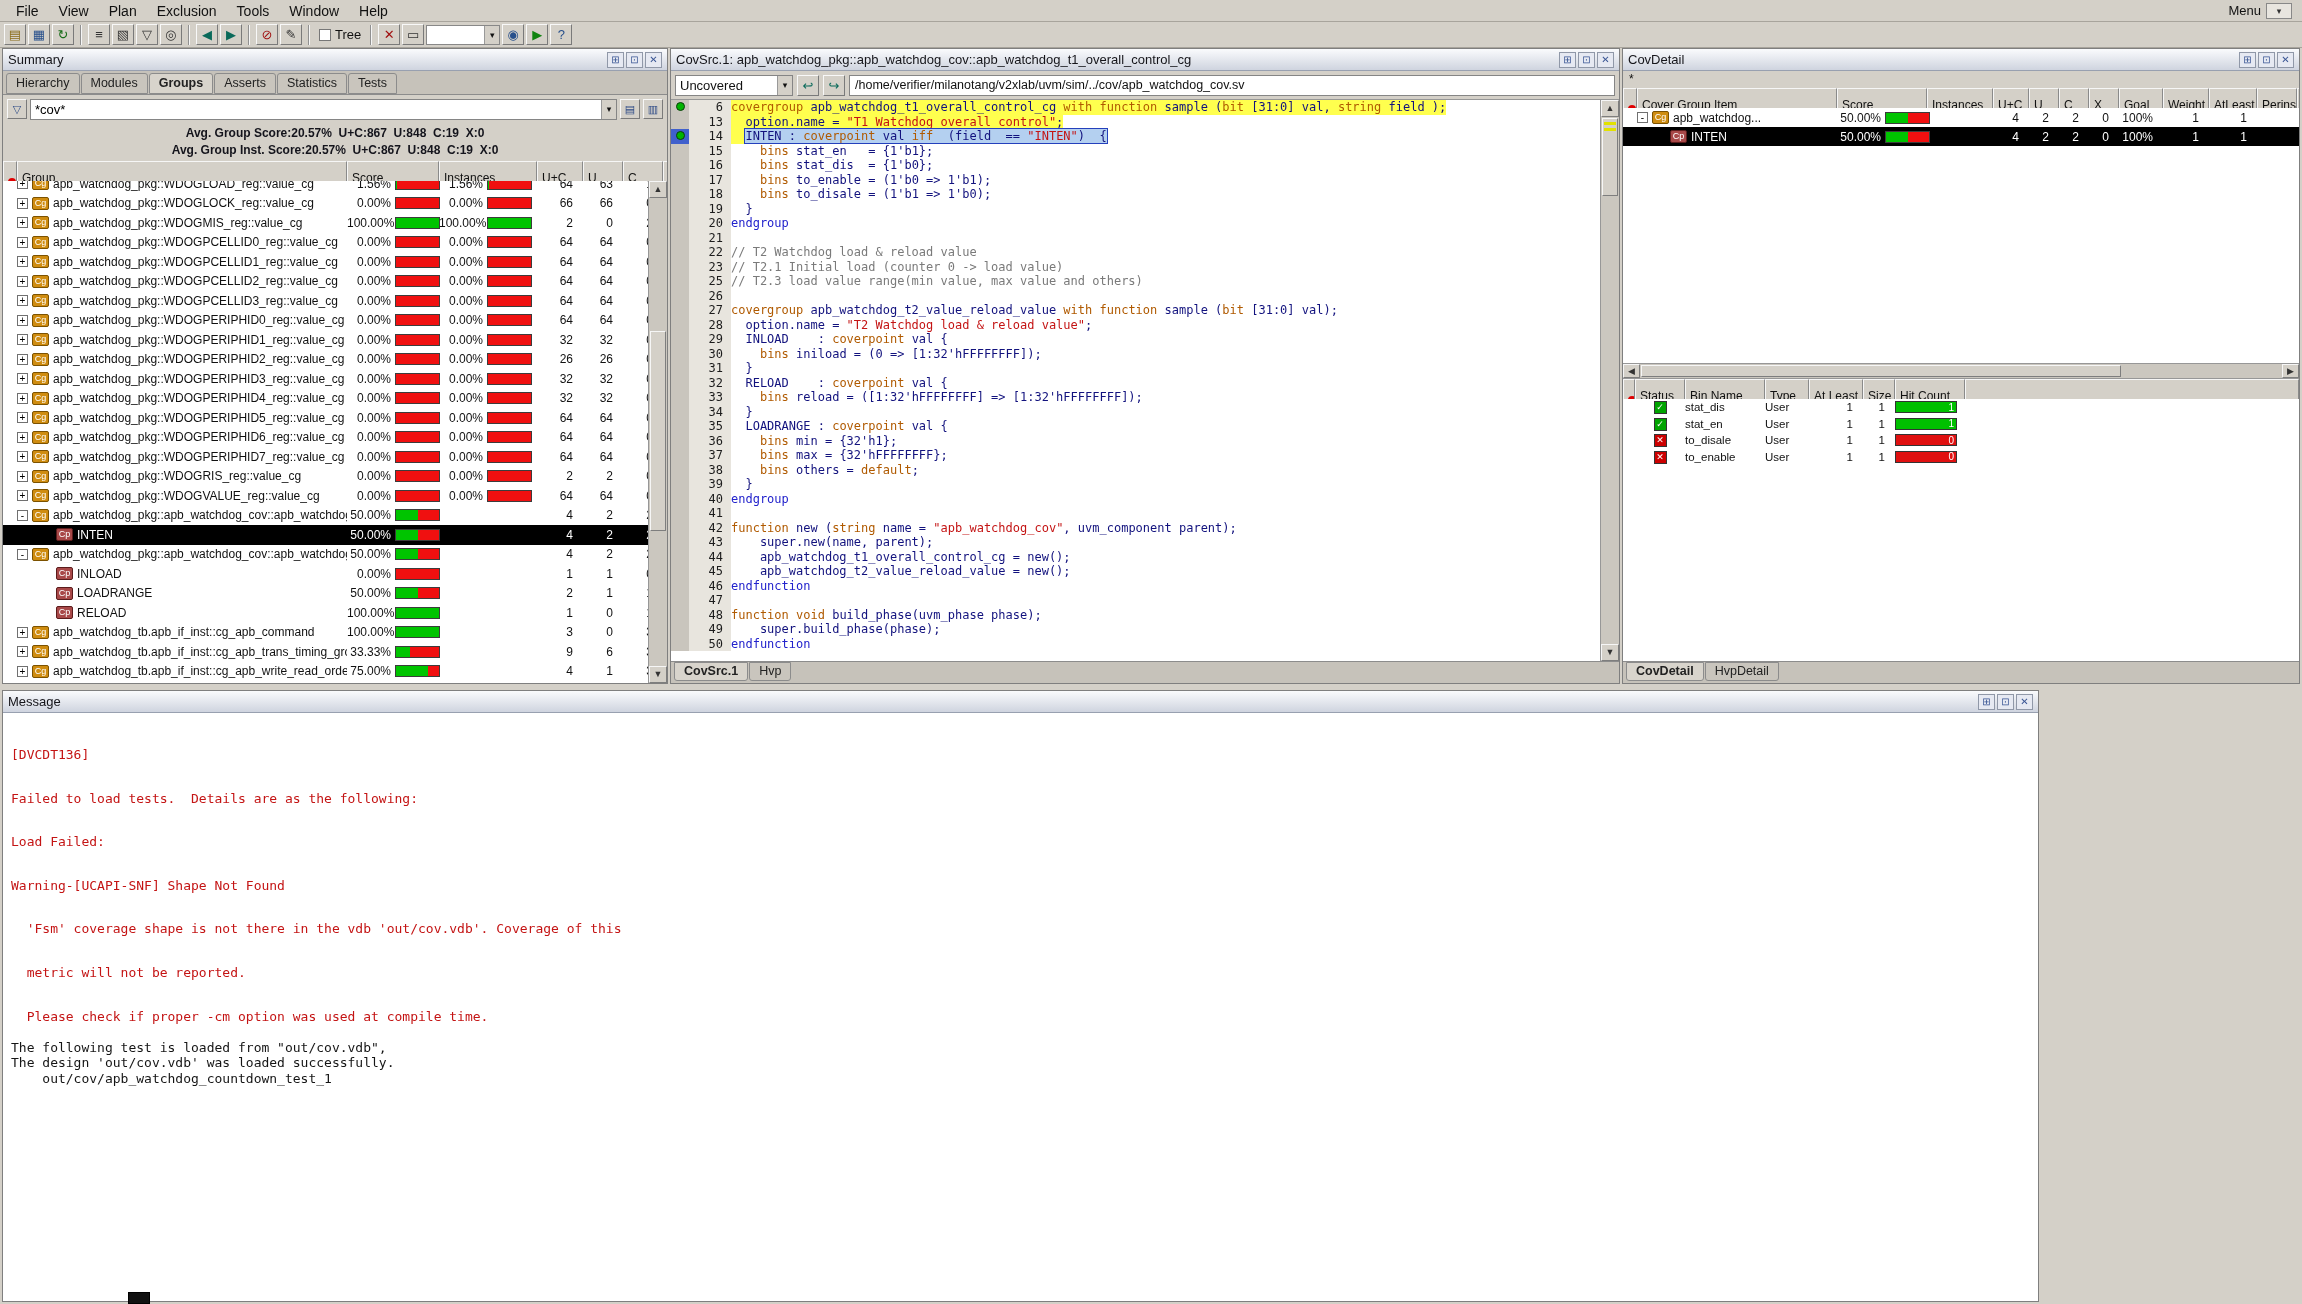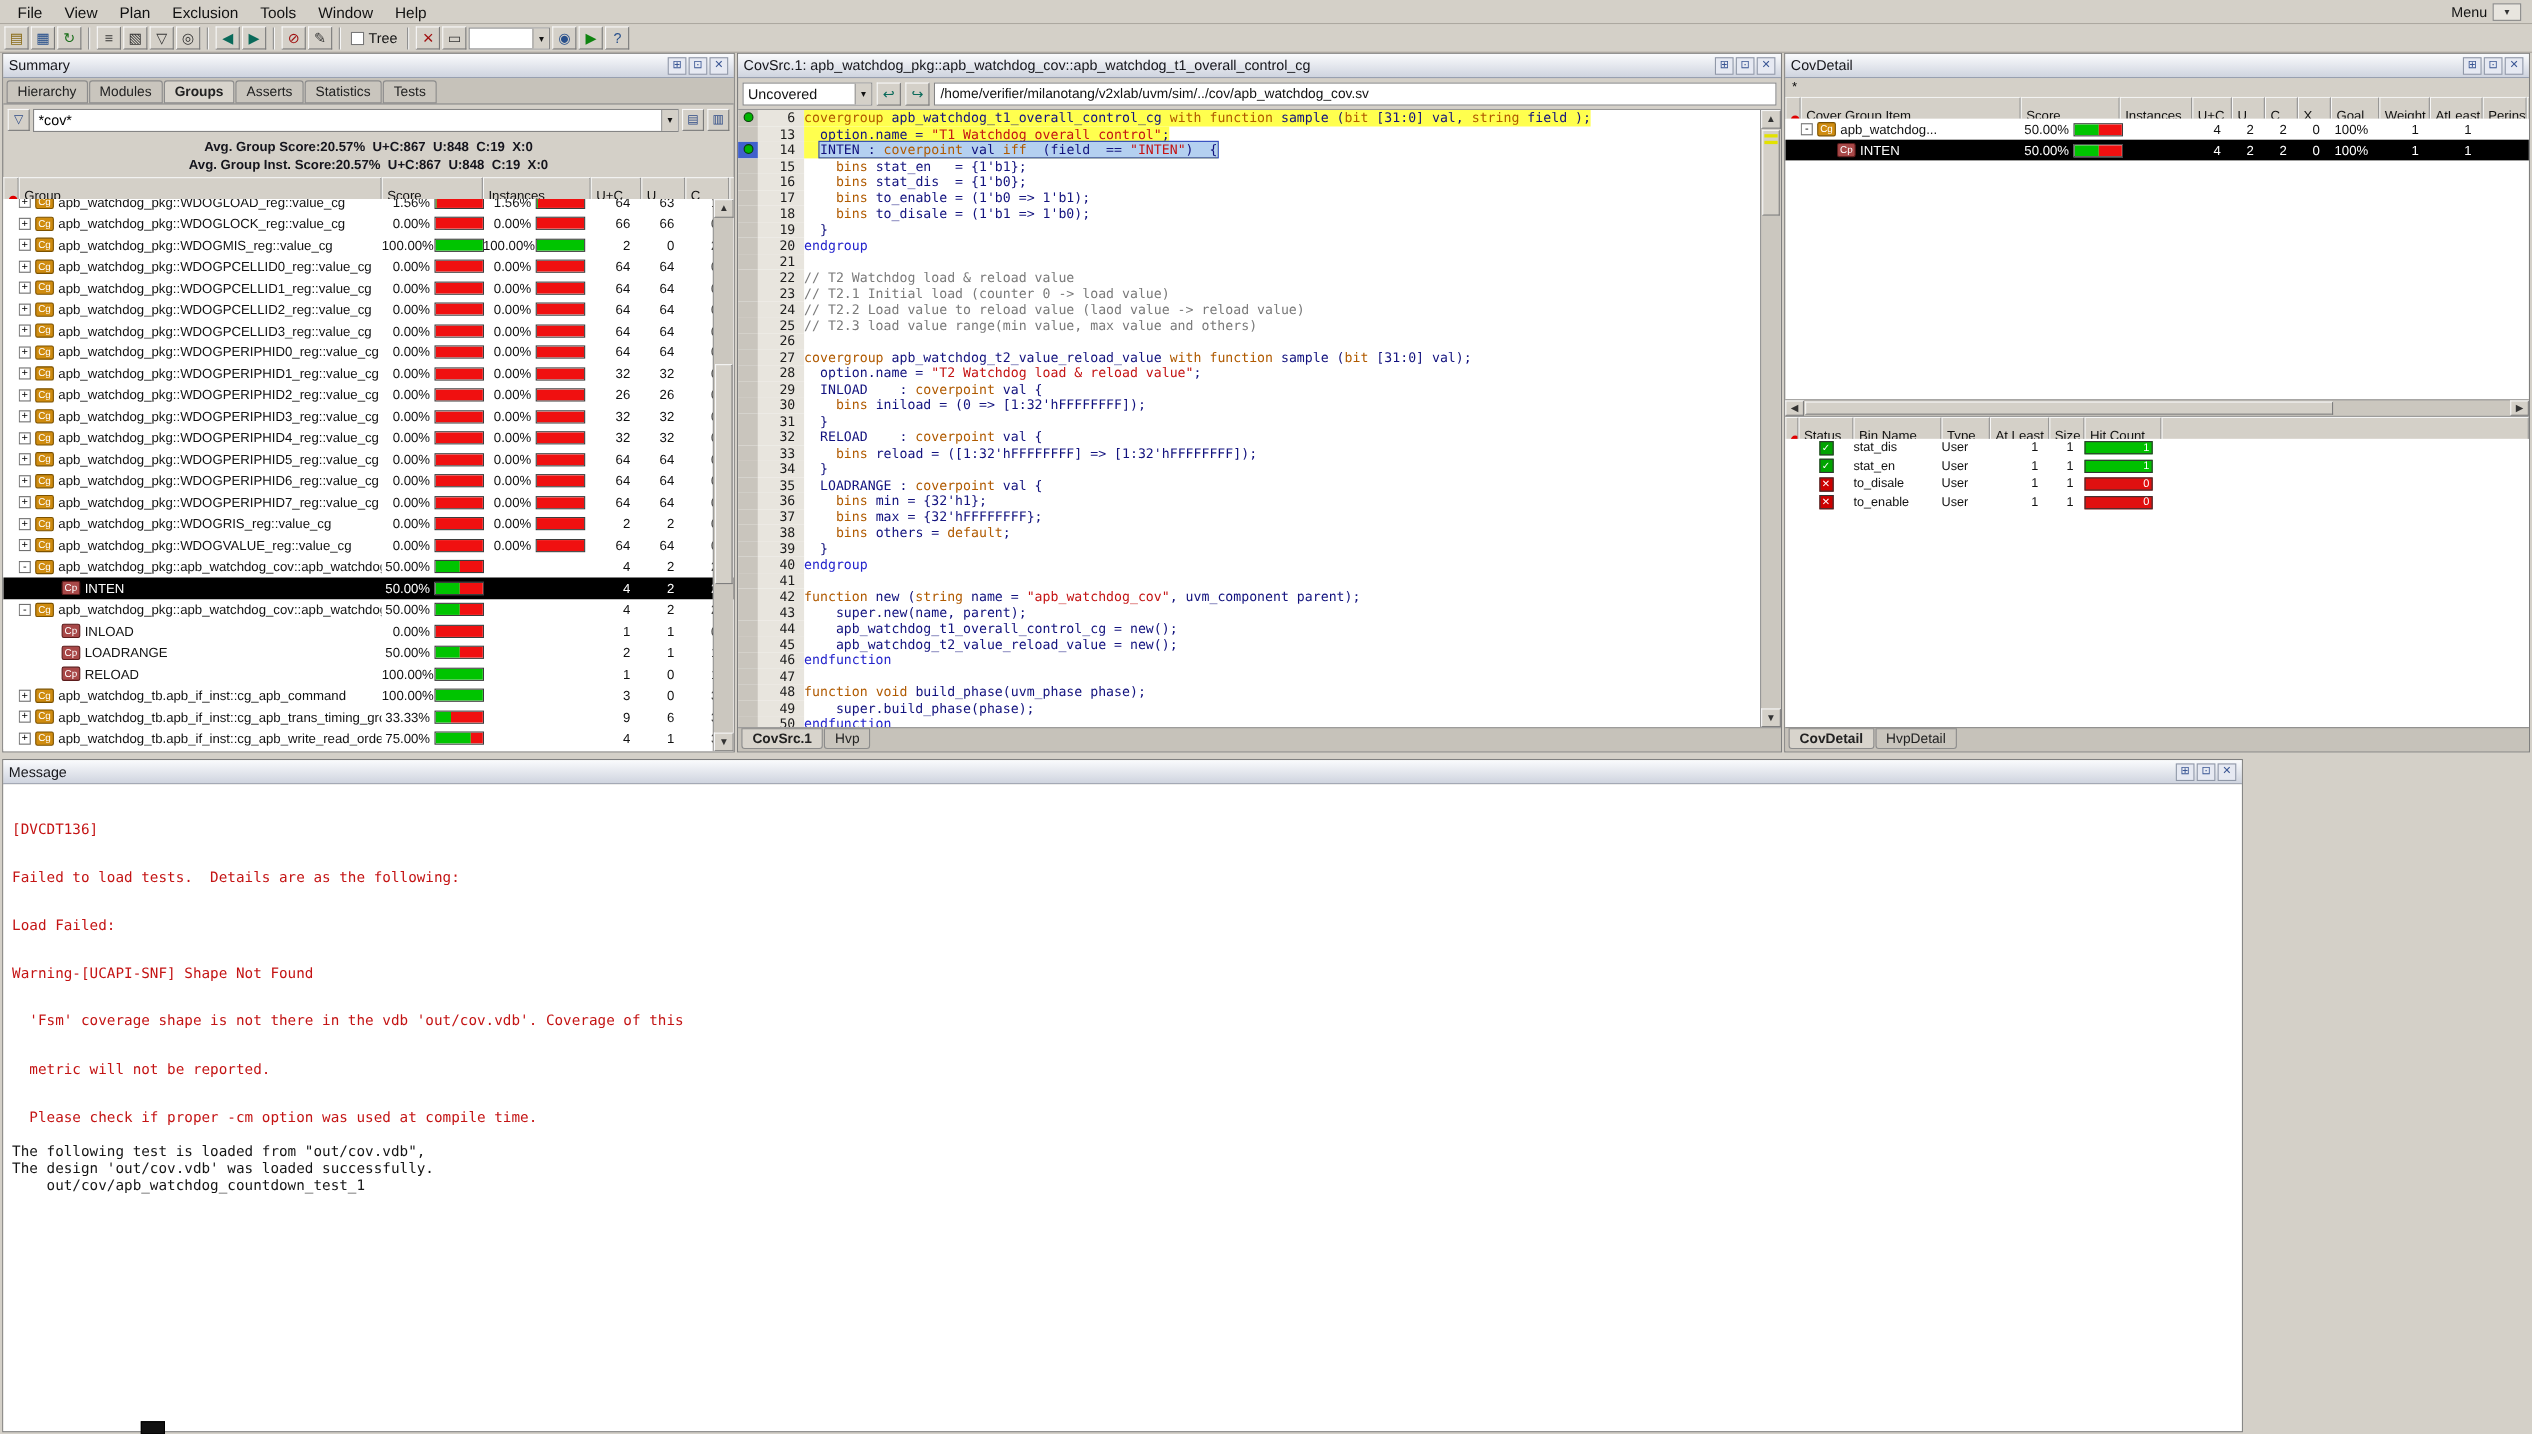--- a/index.html
+++ b/index.html
@@ -953,25 +953,20 @@
           <span class="lnum">22</span>
           <span class="ltext"><span class="c">// T2 Watchdog load &amp; reload value</span></span>
         </div>
         <div class="codeline">
           <span class="lmark"></span>
           <span class="lnum">23</span>
           <span class="ltext"><span class="c">// T2.1 Initial load (counter 0 -&gt; load value)</span></span>
         </div>
         <div class="codeline">
           <span class="lmark"></span>
-          <span class="lnum">24</span>
-          <span class="ltext"><span class="c">// T2.2 Load value to reload value (laod value -&gt; reload value)</span></span>
-        </div>
-        <div class="codeline">
-          <span class="lmark"></span>
           <span class="lnum">25</span>
           <span class="ltext"><span class="c">// T2.3 load value range(min value, max value and others)</span></span>
         </div>
         <div class="codeline">
           <span class="lmark"></span>
           <span class="lnum">26</span>
           <span class="ltext"></span>
         </div>
         <div class="codeline">
           <span class="lmark"></span>

